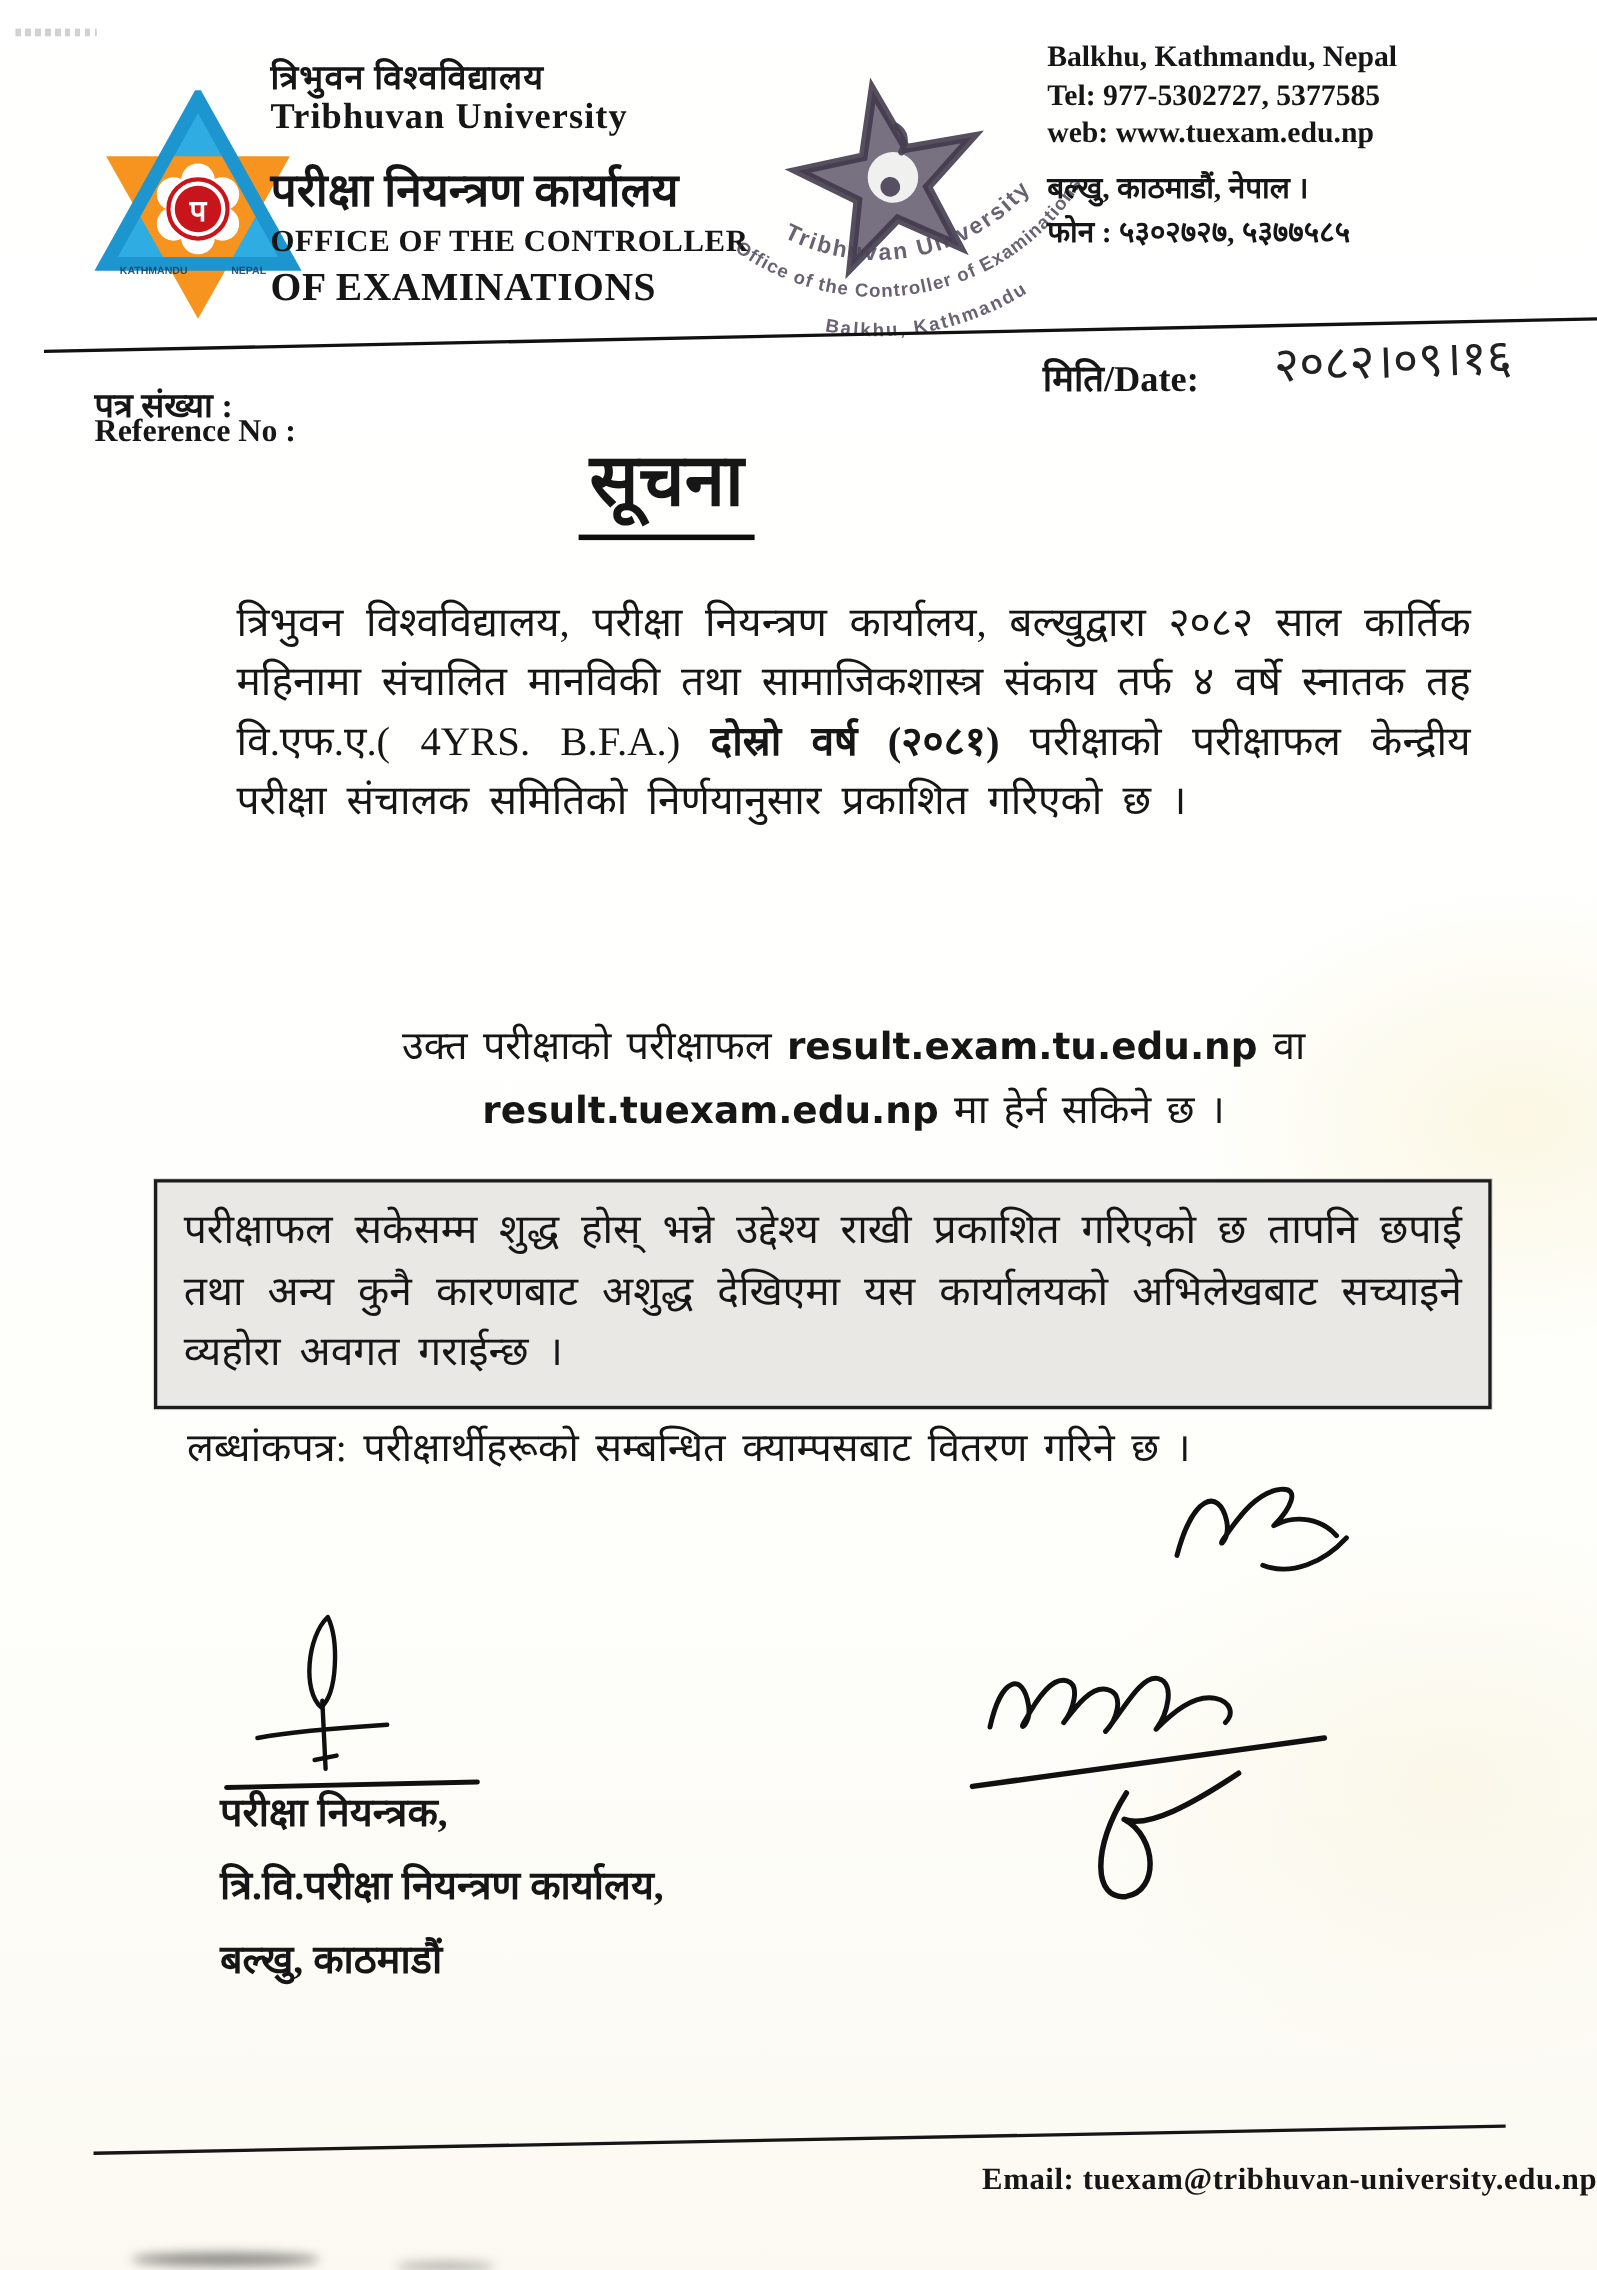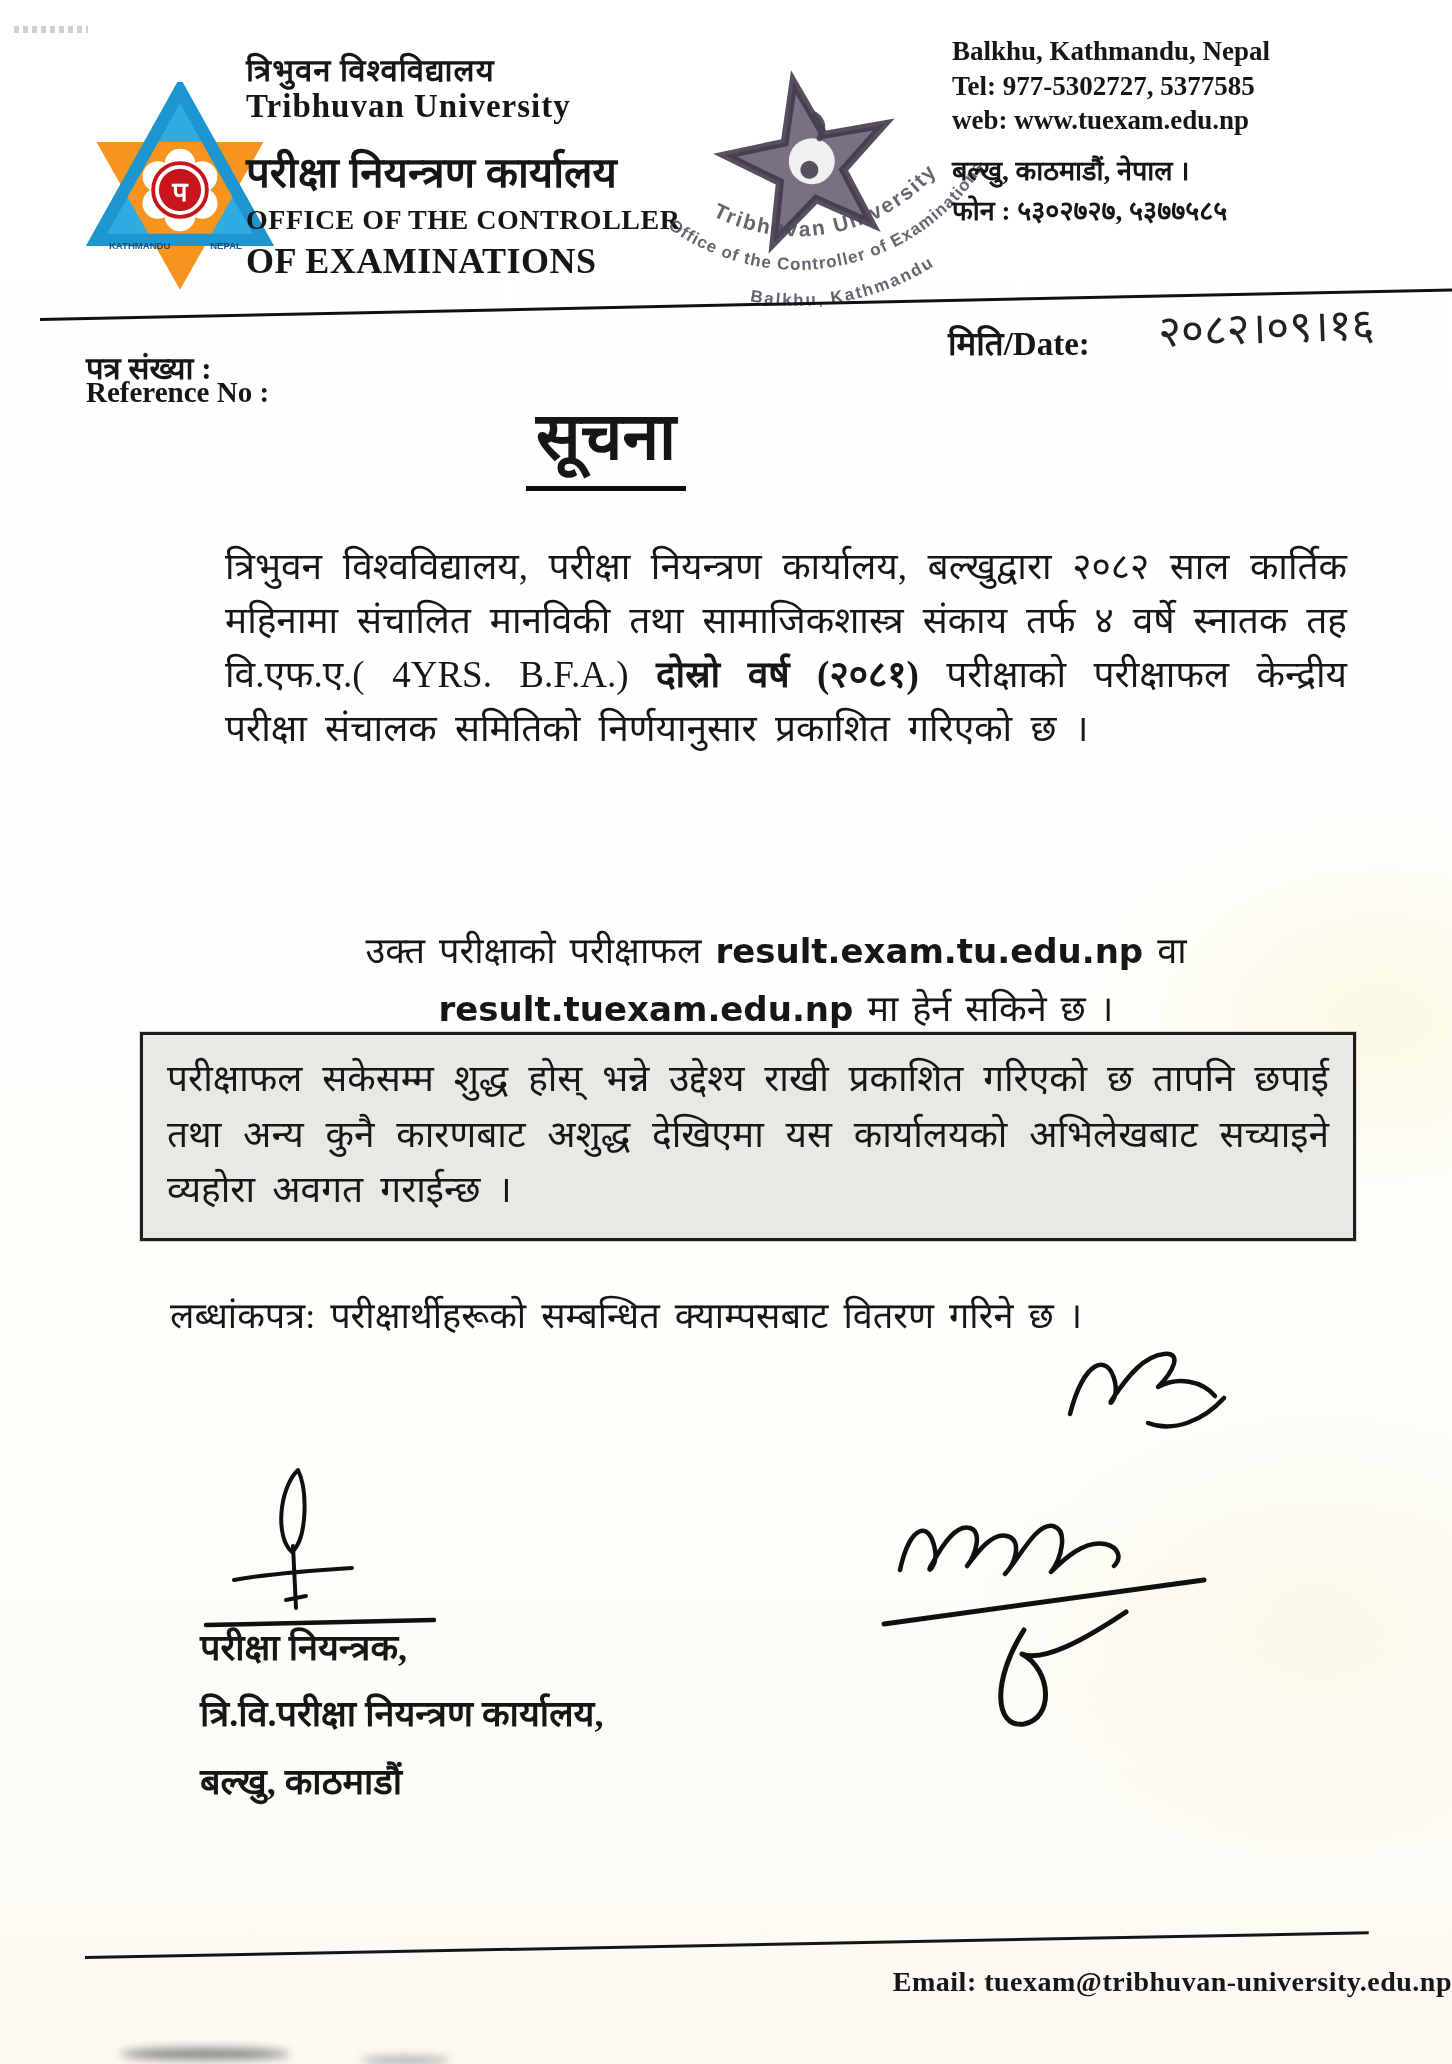--- a/index.html
+++ b/index.html
@@ -33,27 +33,27 @@
 
   .rule-top{left:40px;top:318px;width:1420px;height:3px;background:#111;transform:rotate(-1.2deg);transform-origin:left center;}
   .ref-np{left:86px;top:346px;font-size:31px;font-weight:bold;}
   .ref-en{left:86px;top:376px;font-size:29px;font-weight:bold;}
   .date-label{left:948px;top:320px;font-size:33px;font-weight:bold;}
   .date-value{left:1158px;top:296px;font-size:44px;font-weight:500;transform:rotate(-2deg);font-family:"DejaVu Sans",sans-serif;color:#222;}
 
   .title{left:0;right:0;top:388px;text-align:center;}
   .title span{display:inline-block;font-size:66px;font-weight:bold;border-bottom:5px solid #0d0d0d;padding:0 10px 8px;transform:translateX(-120px);}
 
-  .para1{left:225px;top:540px;width:1122px;font-size:37px;line-height:1.46;text-align:justify;word-spacing:9px;}
+  .para1{left:215px;top:540px;width:1122px;font-size:37px;line-height:1.46;text-align:justify;word-spacing:9px;}
   .para1 strong{font-weight:bold;}
 
   .result-block{left:215px;top:922px;width:1122px;text-align:center;font-size:36px;line-height:1.62;word-spacing:5px;}
   .url{font-family:"DejaVu Sans",sans-serif;font-weight:bold;font-size:34px;}
 
-  .note-box{left:140px;top:1032px;width:1162px;background:#e9e8e4;border:3px solid #1c1c1c;padding:16px 24px 20px;box-shadow:0 0 0 1px rgba(0,0,0,0.15);}
+  .note-box{left:140px;top:1072px;width:1162px;background:#e9e8e4;border:3px solid #1c1c1c;padding:16px 24px 20px;box-shadow:0 0 0 1px rgba(0,0,0,0.15);}
   .note-box p{margin:0;font-size:37px;line-height:1.5;text-align:justify;word-spacing:8px;}
 
   .marksheet{left:170px;top:1290px;width:1180px;font-size:36px;word-spacing:6px;}
 
   .sig-small{left:1052px;top:1326px;}
   .sig-left{left:200px;top:1458px;}
   .sig-right{left:872px;top:1462px;}
   .sig-stroke{fill:none;stroke:#101010;stroke-linecap:round;stroke-linejoin:round;}
 
   .signer{left:200px;font-size:36px;font-weight:500;}

